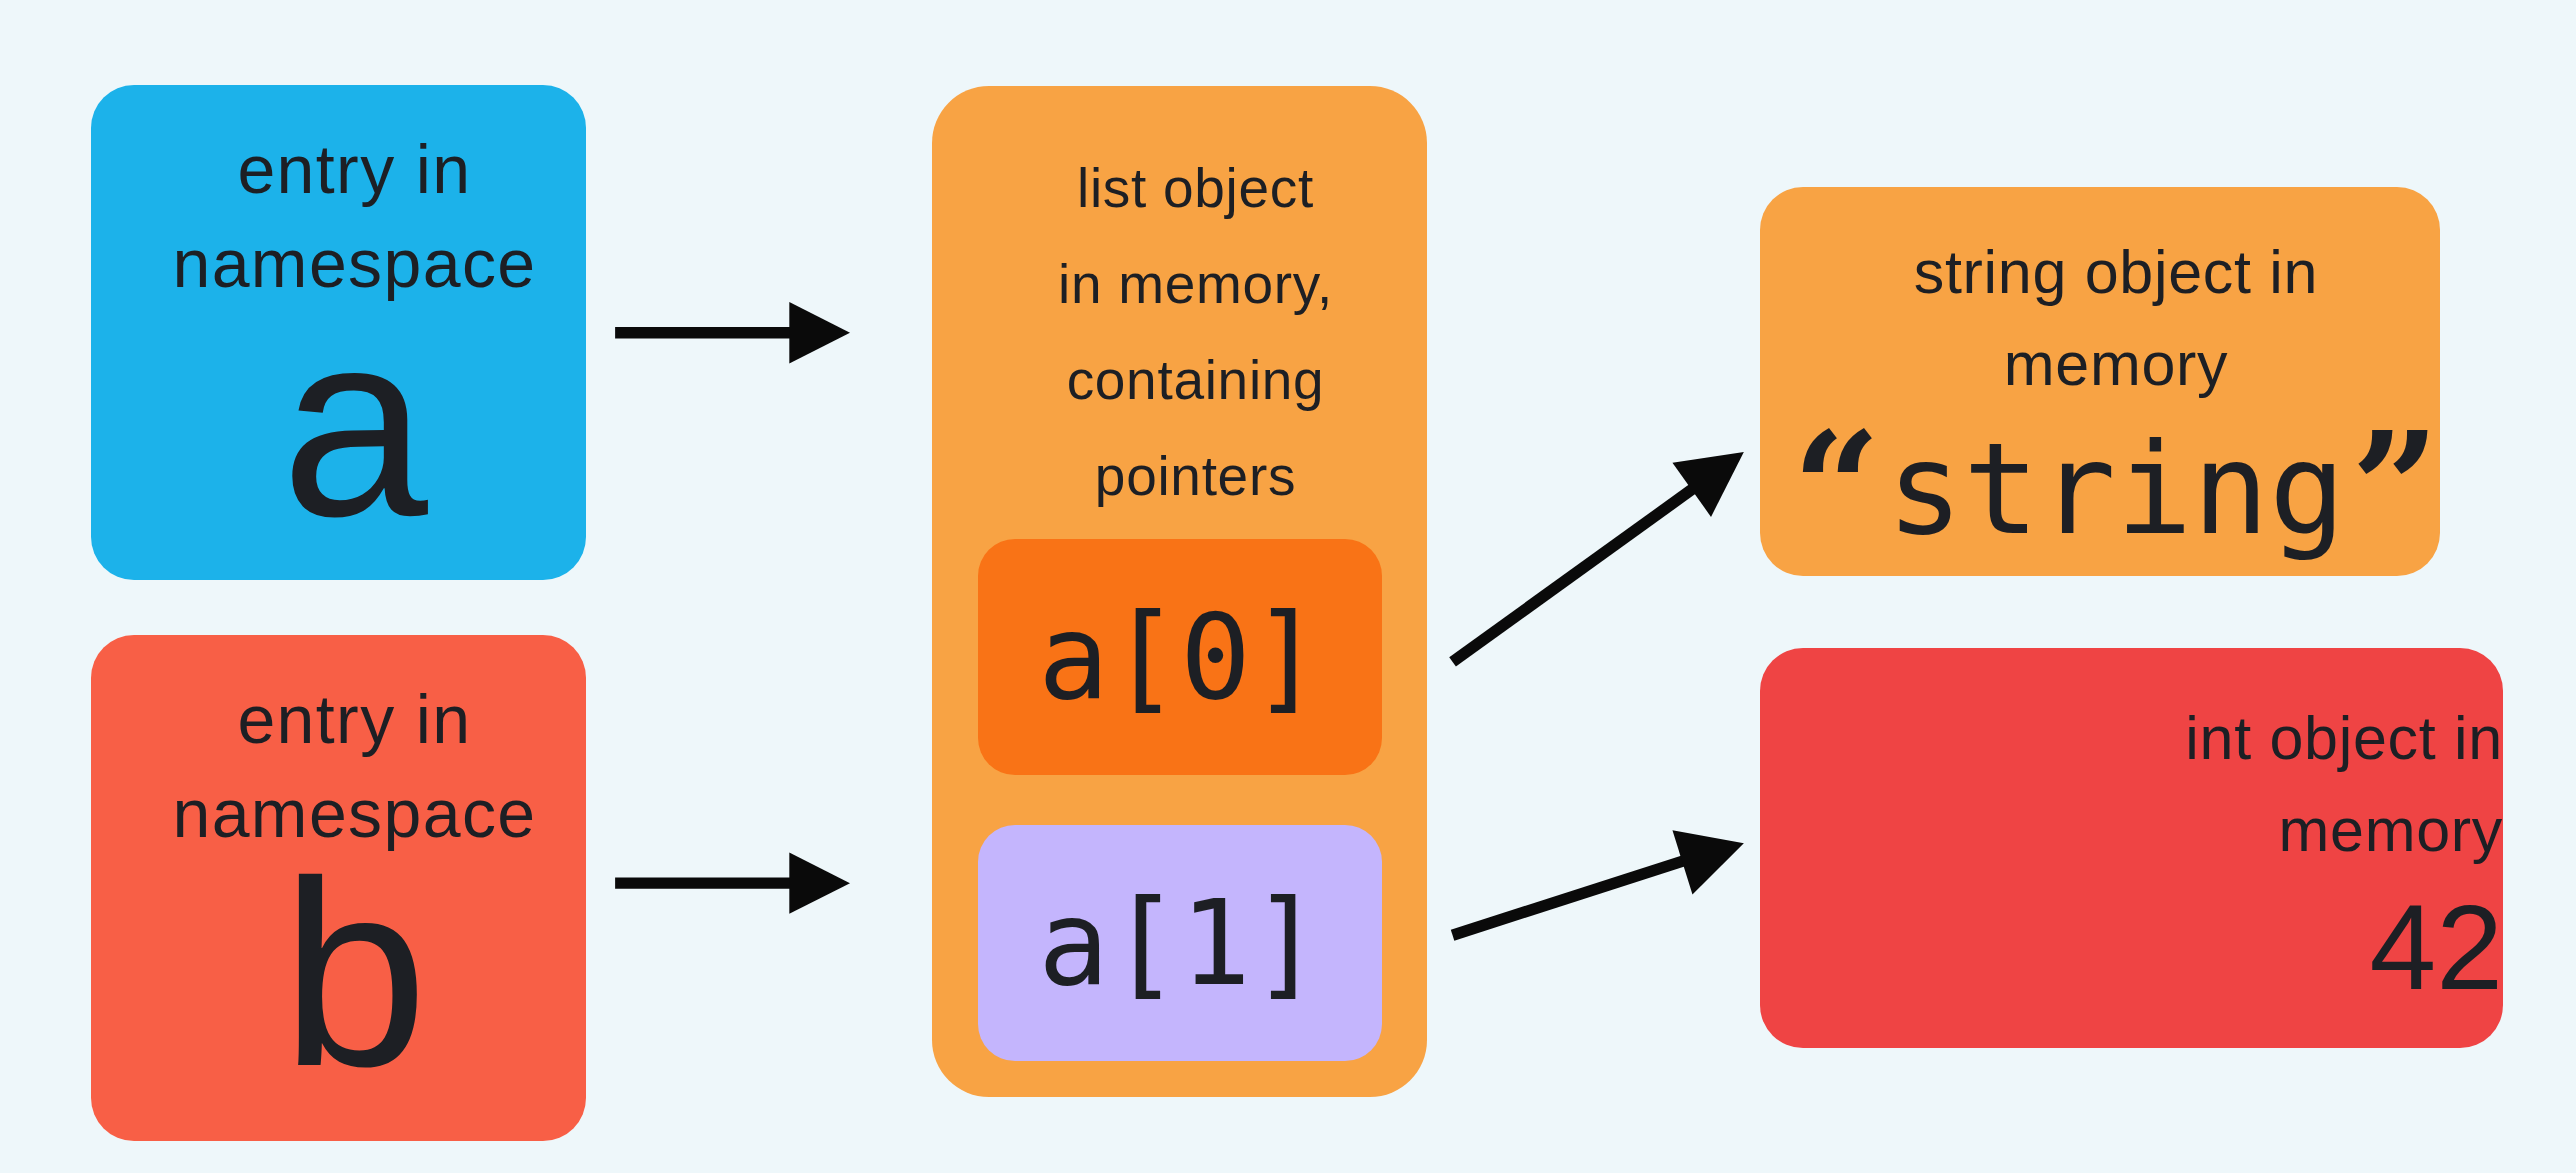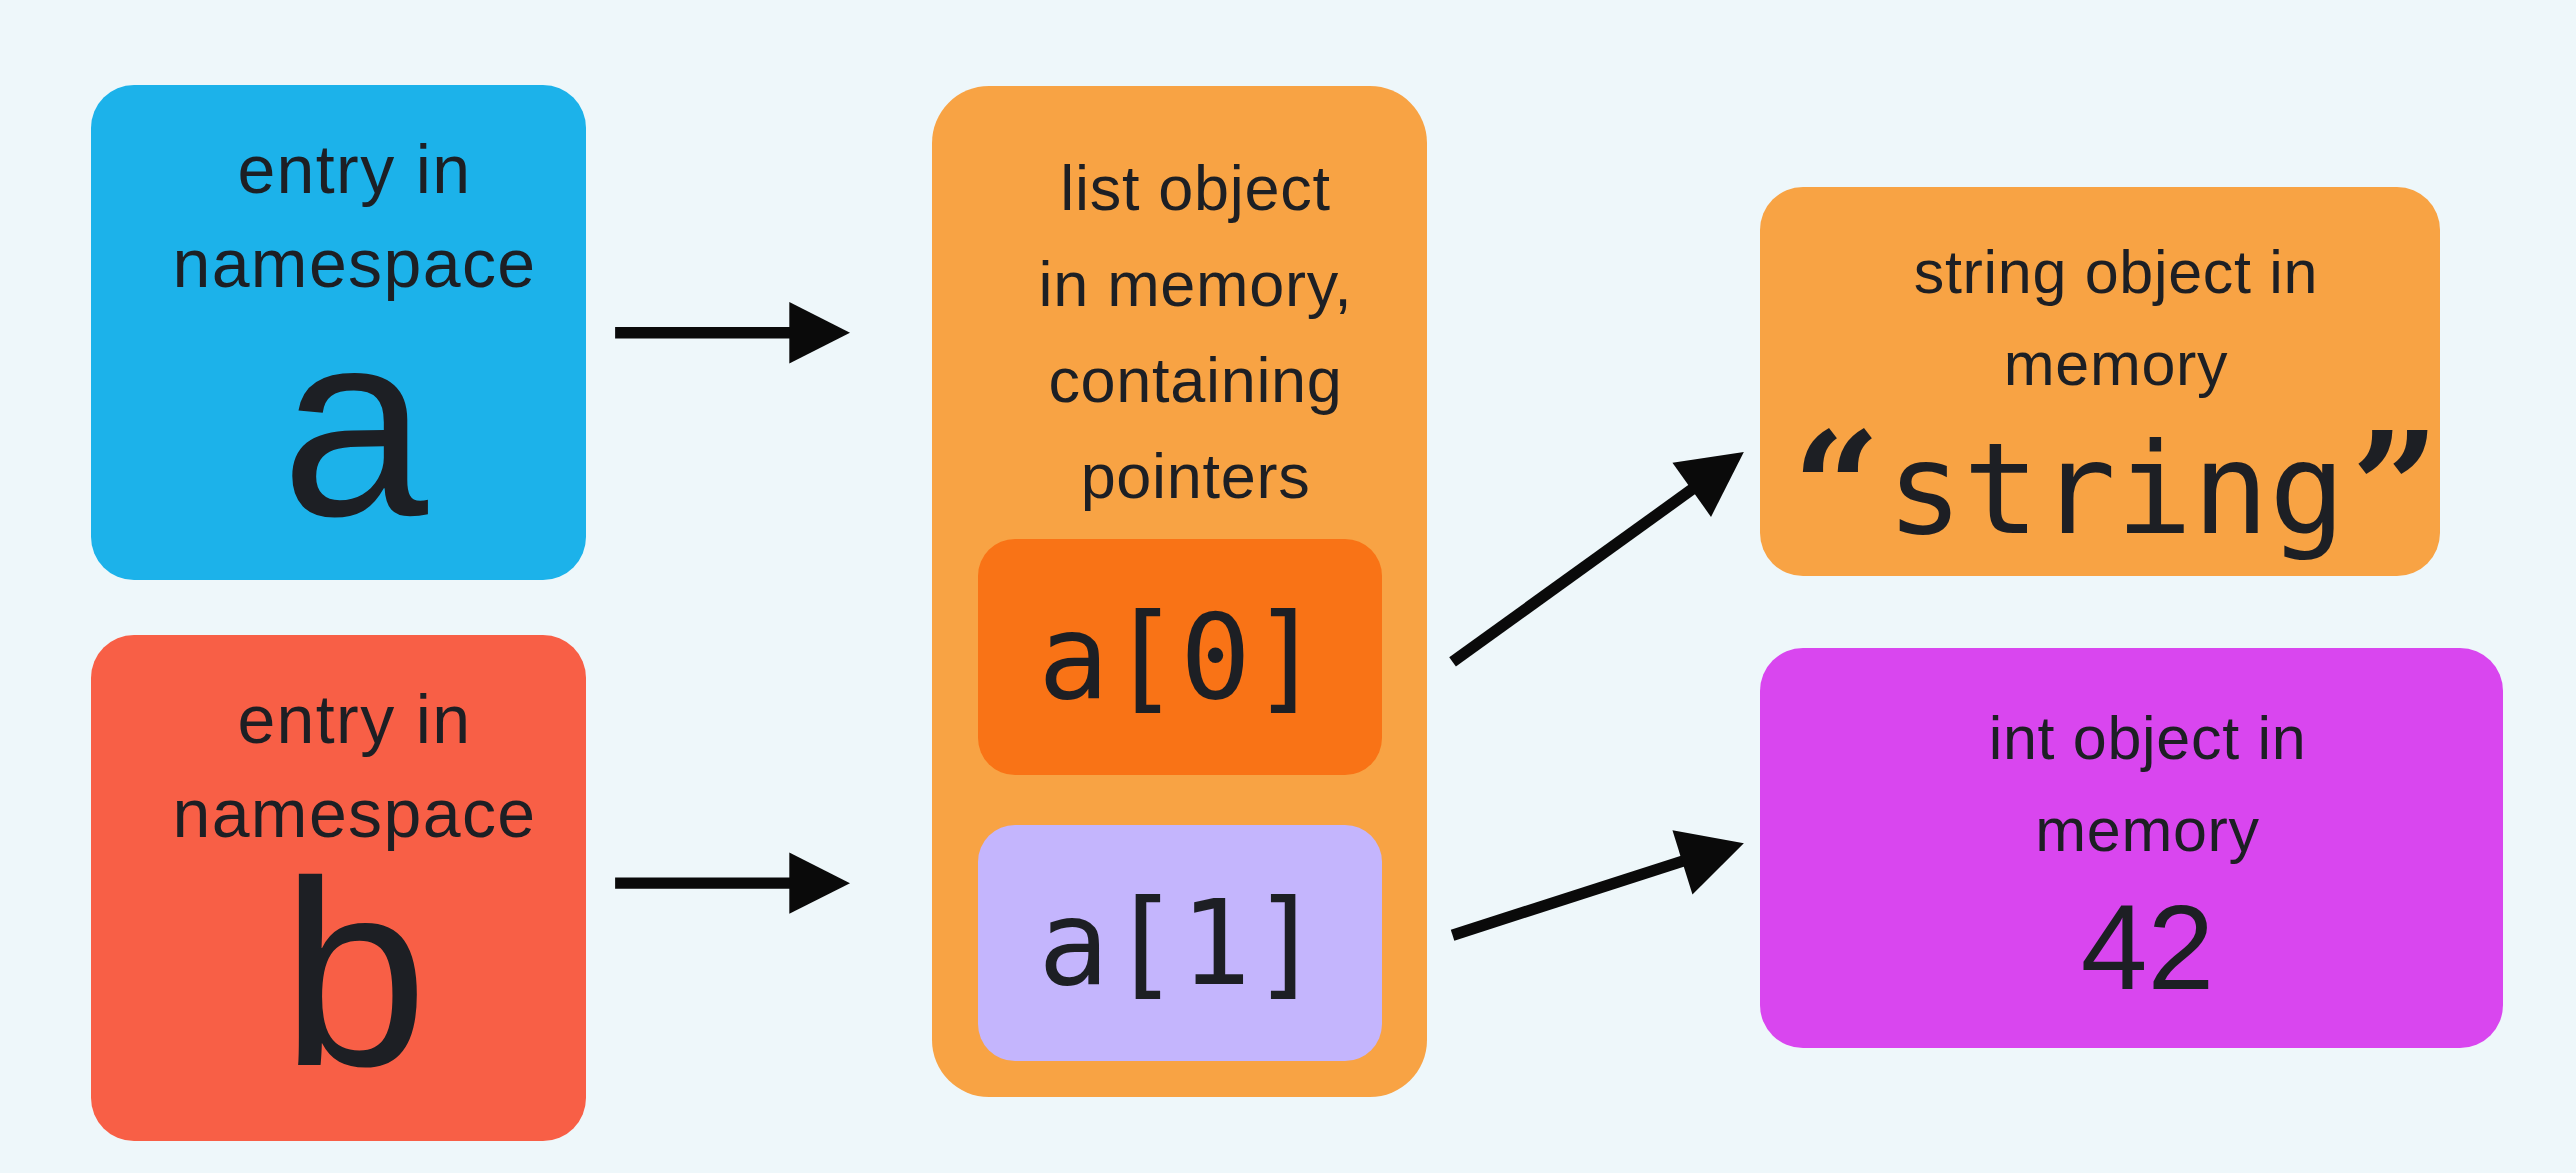--- a/index.html
+++ b/index.html
@@ -13,21 +13,21 @@
   .box{position:absolute;display:flex;flex-direction:column;align-items:center;text-align:center;padding-left:32px;}
   .label-line{font-size:68px;line-height:94px;letter-spacing:1.4px;font-weight:500;}
   .name-letter{font-size:264px;line-height:0.95;margin-top:-10.7px;font-weight:500;}
 
   
   #ns-a{left:91px;top:85px;width:495px;height:495px;border-radius:43px;background:var(--box-blue);padding-top:37px;}
   #ns-b{left:91px;top:635px;width:495px;height:506px;border-radius:43px;background:var(--box-red);padding-top:37px;}
 
   
   #list-box{left:932px;top:86px;width:495px;height:1011px;border-radius:57px;background:var(--box-orange);padding-top:54px;}
-  #list-box .label-line{font-size:63px;line-height:96px;letter-spacing:0.7px;}
+  #list-box .label-line{font-size:55px;line-height:96px;letter-spacing:0.7px;}
   .slot{position:absolute;left:46px;width:404px;height:236px;border-radius:37px;background:var(--slot-fill);
         display:flex;align-items:center;justify-content:center;}
   #slot-a0{top:453px;}
   #slot-a1{top:739px;}
   .slot-text{font-family:"DejaVu Sans Mono",monospace;font-size:118px;line-height:1;}
 
   
   #string-box{left:1760px;top:187px;width:680px;height:389px;border-radius:43px;background:var(--box-orange);padding-top:39px;}
   #int-box{left:1760px;top:648px;width:743px;height:400px;border-radius:43px;background:var(--box-orange);padding-top:44px;}
   #string-box .label-line,#int-box .label-line{font-size:61px;line-height:92px;letter-spacing:0.7px;}
@@ -76,21 +76,21 @@
   <div class="box" id="string-box" style="background: rgb(248, 163, 68);">
     <span class="label-line">string object in</span>
     <span class="label-line">memory</span>
     <div class="value-row">
       <span class="quote-glyph quote-open">“</span>
       <span class="mono-value">string</span>
       <span class="quote-glyph quote-close">”</span>
     </div>
   </div>
 
-  <div class="box" id="int-box" style="background: #d946ef;">
+  <div class="box" id="int-box" style="background: #ef4444; align-items: flex-end;">
     <span class="label-line">int object in</span>
     <span class="label-line">memory</span>
     <span class="int-value">42</span>
   </div>
 
   <svg id="arrows" viewBox="0 0 3607 1643" xmlns="http://www.w3.org/2000/svg">
     <g>
       <line class="arrow-shaft" x1="861" y1="466" x2="1110" y2="466"></line>
       <polygon class="arrow-head" points="1105,423 1190,466 1105,509"></polygon>
     </g>

